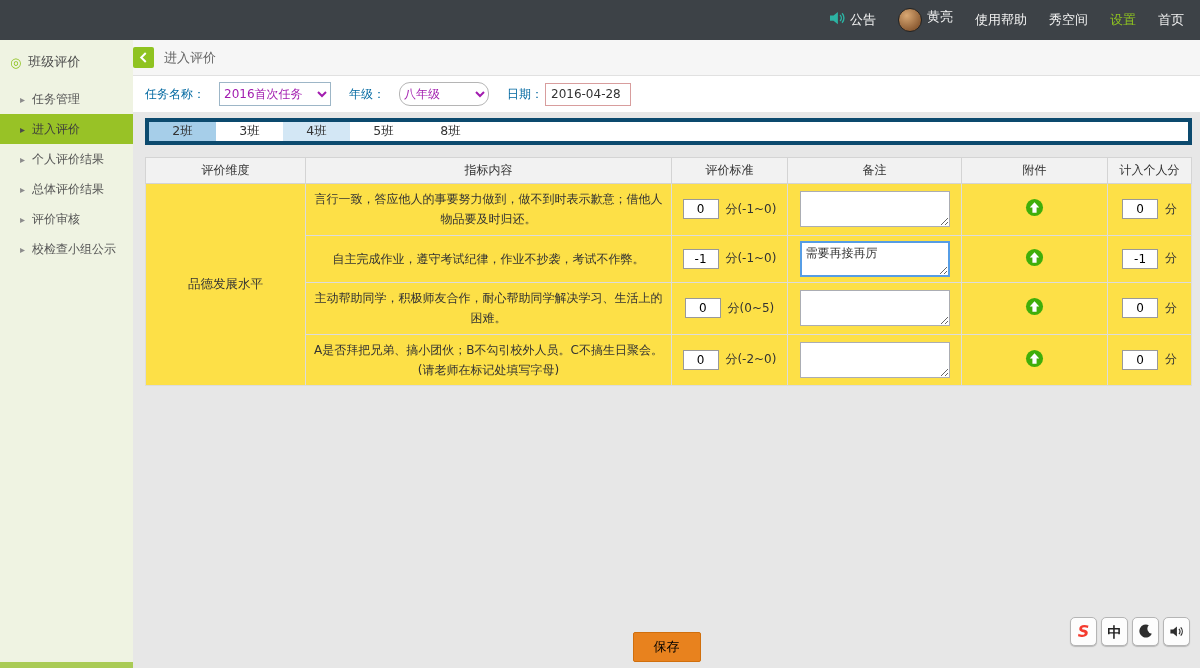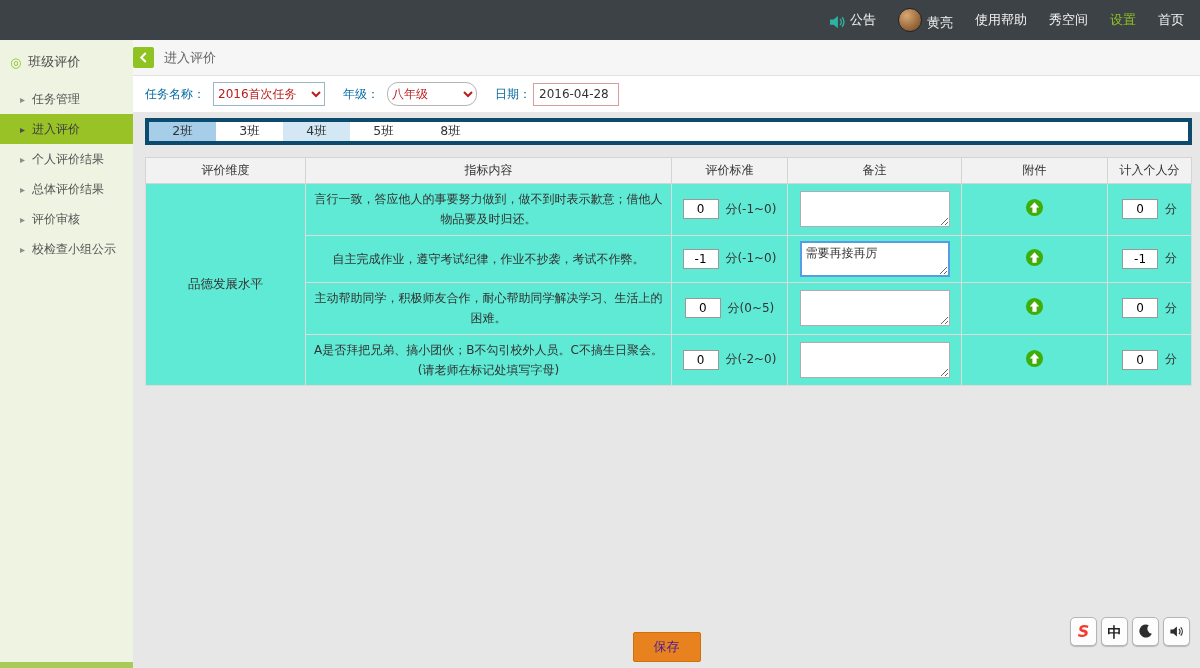--- a/index.html
+++ b/index.html
@@ -12,21 +12,21 @@
     color: #333;
   }
 
   
   .topbar {
     height: 40px; background: #3d4247; display: flex; align-items: center;
     padding: 0 16px 0 14px; color: #fff;
   }
   .topbar-title { font-size: 15px; letter-spacing: .5px; }
   .topbar-right { margin-left: auto; display: flex; align-items: center; gap: 22px; font-size: 13px; color: #f2f2f2; }
-  .top-item { display: flex; align-items: flex-end; gap: 5px; cursor: pointer; white-space: nowrap; }
+  .top-item { display: flex; align-items: flex-start; gap: 5px; cursor: pointer; white-space: nowrap; }
   .top-item.settings { color: #8fc320; }
   .avatar {
     width: 24px; height: 24px; border-radius: 50%;
     background: radial-gradient(circle at 35% 30%, #d9a873, #8a5a32 75%);
     border: 1px solid #222; display: inline-block;
   }
 
   
   .layout { display: flex; height: 628px; }
 
@@ -60,21 +60,21 @@
   .crumb-text { margin-left: 10px; font-size: 13px; color: #666; }
 
   .filter-band {
     height: 36px; background: #fff; display: flex; align-items: center;
     padding-left: 12px; flex-shrink: 0; color: #555;
   }
   .f-label { font-size: 12px; color: #0369a1; white-space: nowrap; }
   .f-label.gap { margin-left: 18px; }
   .f-select {
     height: 24px; border: 1px solid #9db6c7; background: #fff; font-size: 12px;
-    color: #b91c1c; margin-left: 8px; font-family: inherit;
+    color: #a21caf; margin-left: 14px; font-family: inherit;
   }
   .f-select.task { width: 112px; }
   .f-select.grade { width: 90px; border-color: #b5b5b5; border-radius: 11px; }
   .date-input {
     width: 86px; height: 23px; border: 1px solid #d89d9d; padding: 0 5px;
     font-size: 12px; color: #333; margin-left: 2px; font-family: inherit;
   }
 
   .content { flex: 1; }
   .tabs-box {
@@ -84,21 +84,21 @@
   .tab {
     width: 67px; display: flex; align-items: center; justify-content: center;
     font-size: 12.5px; color: #333; cursor: pointer;
   }
   .tab.active { background: #a6cee9; }
   .tab.highlight { background: #d3e7f5; }
 
   
   .eval-table {
     width: 1047px; margin: 0 8px 0 12px; border-collapse: collapse;
-    background: #5eead4; table-layout: fixed; font-size: 12px;
+    background: #fde047; table-layout: fixed; font-size: 12px;
   }
   .eval-table th {
     background: #f2f2f2; border: 1px solid #d4d4d4; height: 26px;
     font-weight: 400; color: #333; font-size: 12px;
   }
   .eval-table td { border: 1px solid #dcdcdc; padding: 5px 8px; vertical-align: middle; height: 44px; }
   .dim-cell { text-align: center; color: #333; font-size: 12.5px; }
   .indicator-cell { text-align: center; line-height: 1.7; color: #333; padding: 5px 10px; }
   .score-cell, .attach-cell, .personal-cell { text-align: center; white-space: nowrap; }
   .small-input {
@@ -110,21 +110,21 @@
   .note-area {
     width: 150px; height: 36px; border: 1px solid #abadb3; font-size: 12px;
     padding: 2px 4px; resize: both; font-family: inherit; vertical-align: middle; color: #333;
   }
   .note-area.focused { border: 2px solid #569de5; }
   .attach-icon { display: inline-flex; cursor: pointer; }
 
   
   .save-btn {
     position: absolute; bottom: 6px; left: 50%; transform: translateX(-50%);
-    background: #e8821e; color: #4c1d95; border: 1px solid #d06f0d; border-radius: 2px;
+    background: #e8821e; color: #000000; border: 1px solid #d06f0d; border-radius: 2px;
     padding: 5px 20px; font-size: 13px; cursor: pointer; font-family: inherit;
   }
   .ime-bar { position: absolute; right: 10px; bottom: 22px; display: flex; gap: 4px; }
   .ime-btn {
     width: 27px; height: 29px; background: #fdfdfd; border: 1px solid #b5b5b5;
     border-radius: 5px; box-shadow: 0 1px 1px rgba(0,0,0,.2);
     display: flex; align-items: center; justify-content: center; cursor: pointer;
   }
   .sogou-s { color: #f43b2f; font-weight: bold; font-style: italic; font-size: 16px; line-height: 1; }
   .zh { color: #222; font-weight: bold; font-size: 14px; line-height: 1; }

